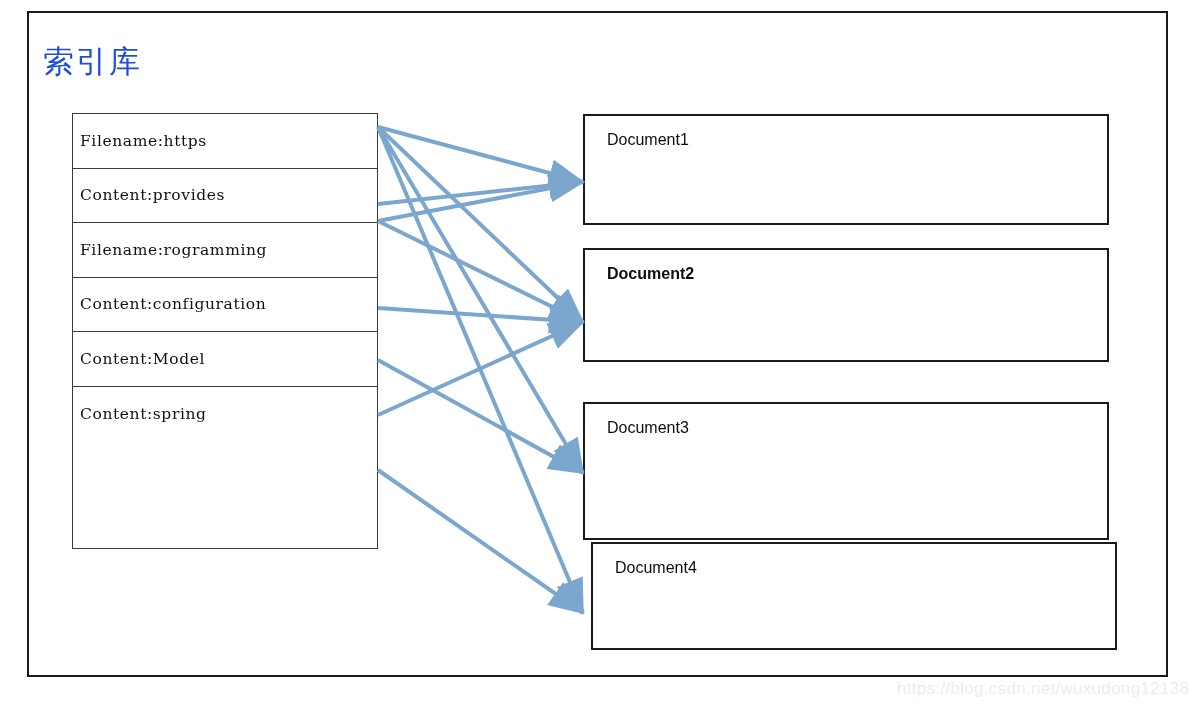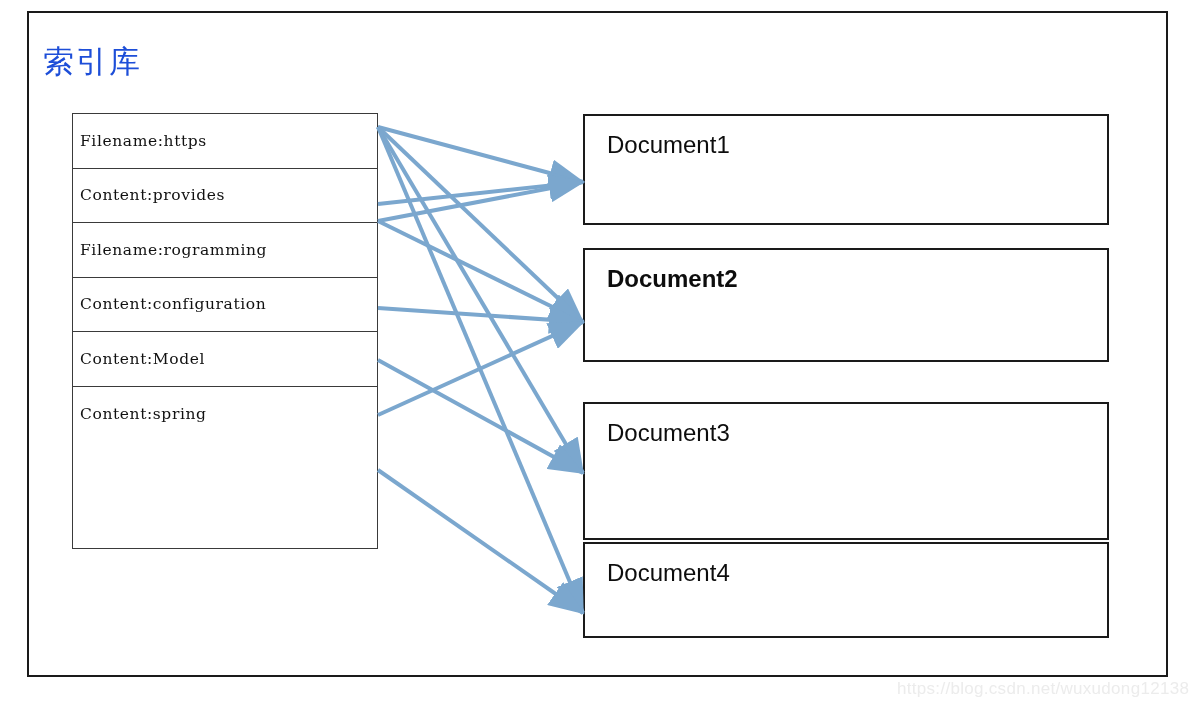--- a/index.html
+++ b/index.html
@@ -78,28 +78,28 @@
     border: 2px solid #1a1a1a;
     background: #ffffff;
     width: 526px;
     left: 583px;
   }
   .doc-label {
     position: absolute;
     left: 22px;
     top: 15px;
     font-family: "Liberation Sans", sans-serif;
-    font-size: 24px;
+    font-size: 16px;
     color: #0d0d0d;
     white-space: nowrap;
   }
   #doc-box-1 { top: 114px;  height: 111px; }
   #doc-box-2 { top: 248px;  height: 114px; font-weight: bold; }
   #doc-box-3 { top: 402px;  height: 138px; }
-  #doc-box-4 { top: 542px;  height: 96px; }
+  #doc-box-4 { top: 542px;  height: 108px; margin-left: 8px; }
 
   
   #connectors {
     position: absolute;
     left: 0;
     top: 0;
     width: 1189px;
     height: 707px;
     pointer-events: none;
   }

